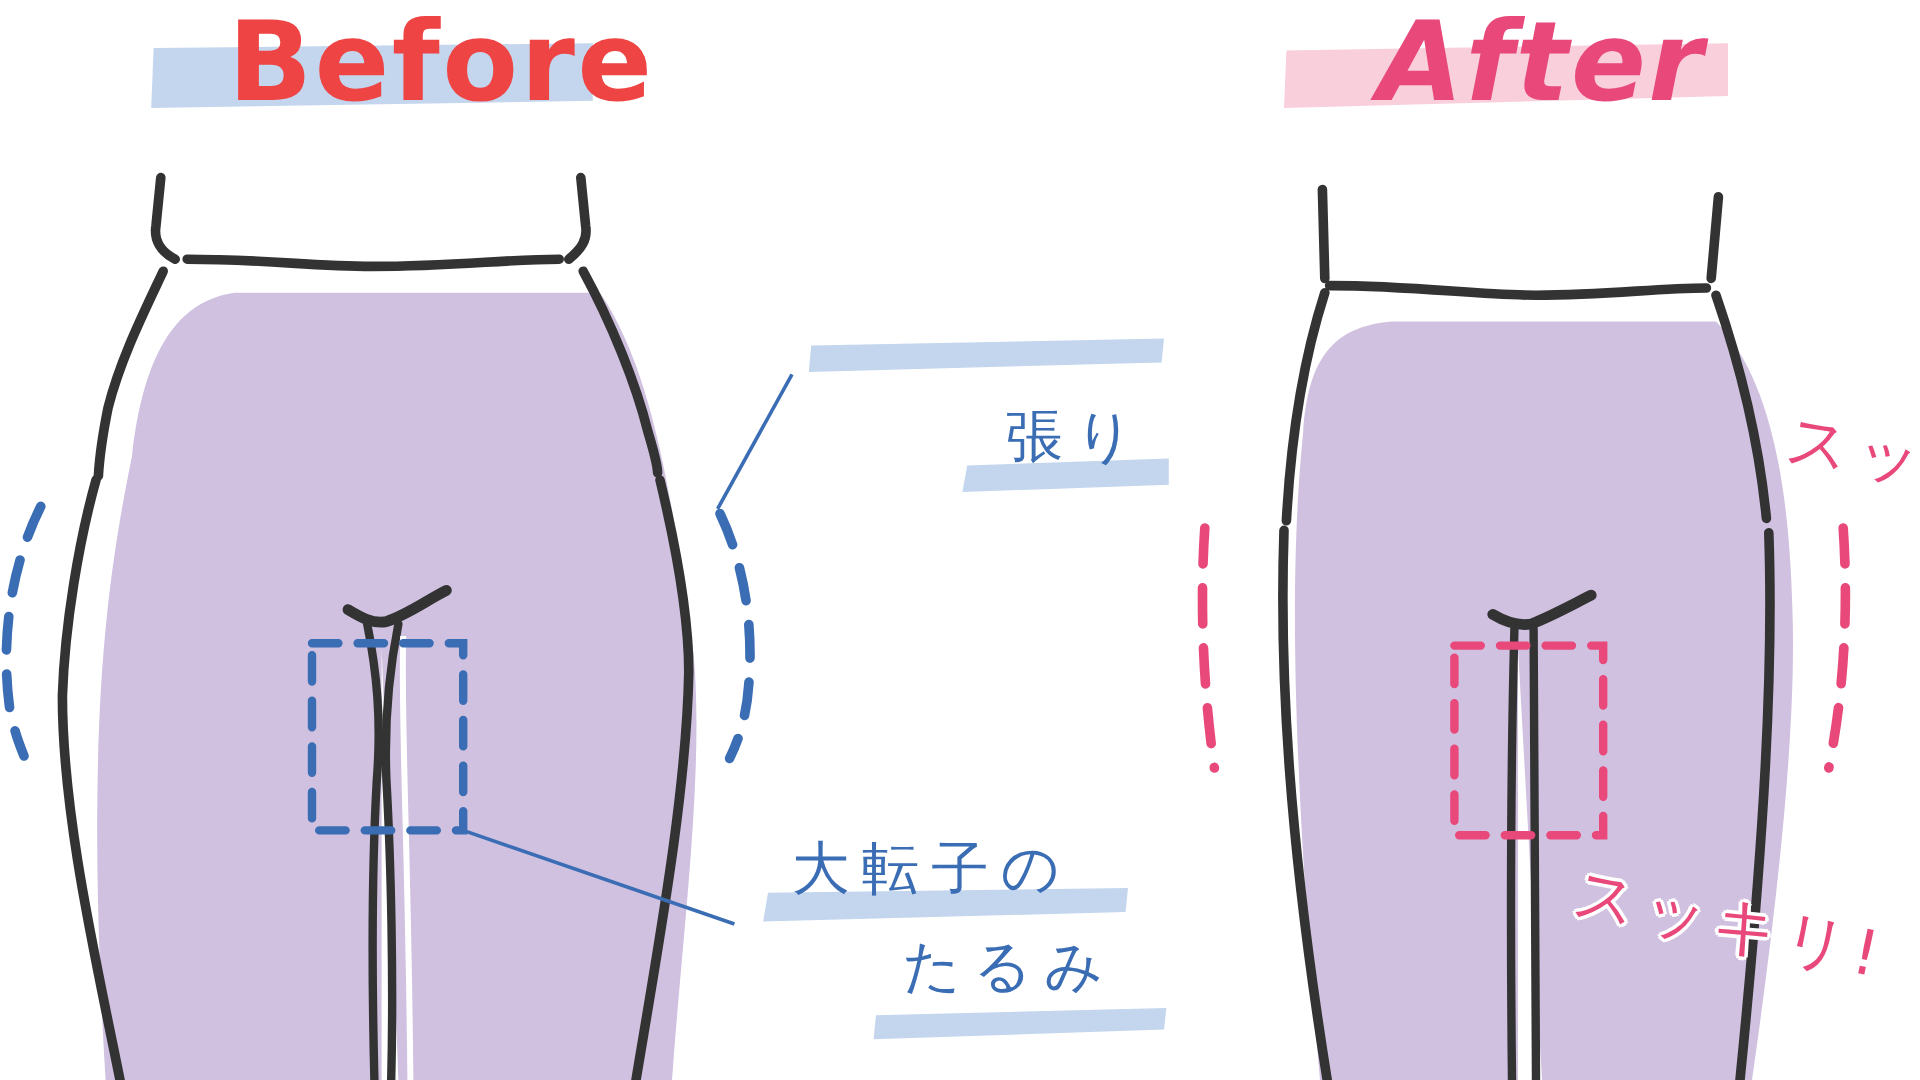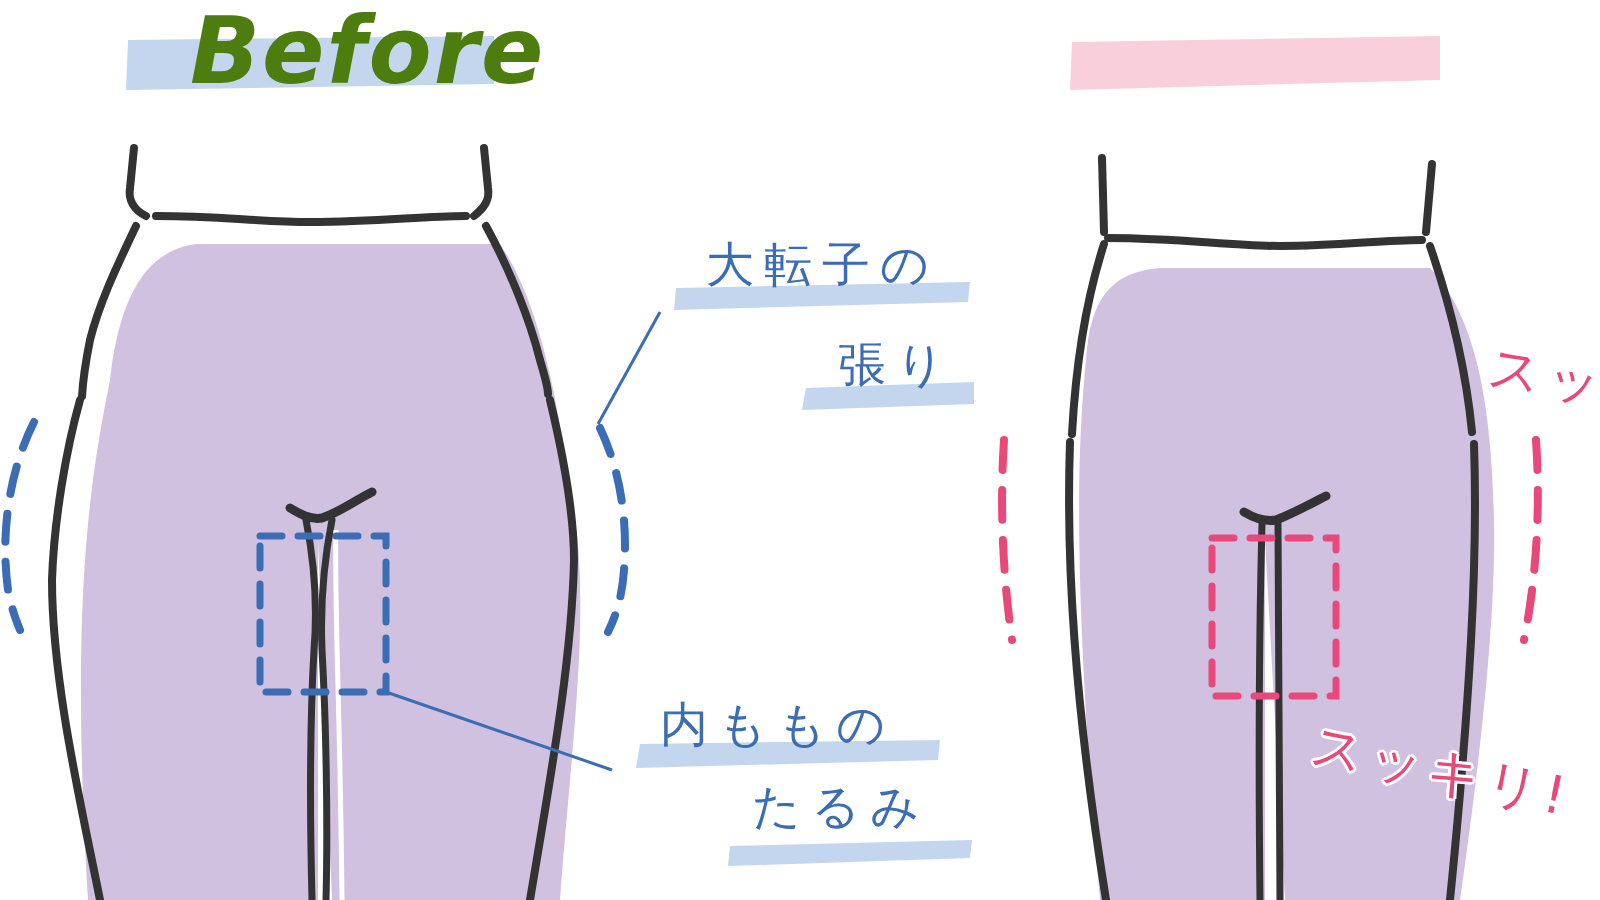--- a/index.html
+++ b/index.html
@@ -2,21 +2,21 @@
 <html><head>
 <meta charset="utf-8">
 <style>
   html, body { margin: 0; padding: 0; background: #ffffff; }
   body { width: 1600px; height: 900px; overflow: hidden; position: relative;
          font-family: "DejaVu Sans", sans-serif; }
   .stage { position: absolute; left: 0; top: 0; width: 1600px; height: 900px; }
   svg.art { position: absolute; left: 0; top: 0; }
   .title { position: absolute; font-family: "DejaVu Sans", sans-serif;
            font-size: 92px; font-weight: 600; letter-spacing: 2px; line-height: 1; }
-  .title-before { left: 190px; top: 6px; color: #4d7c0f; font-style: italic; }
+  .title-before { left: 190px; top: 6px; color: #ef4444; }
   .title-after  { left: 1148px; top: 6px; color: #e8487a; font-style: italic; }
   .label { position: absolute; font-family: "DejaVu Sans", sans-serif;
            font-size: 48px; color: #3a6db4; letter-spacing: 10px; line-height: 1;
            white-space: nowrap; }
   .lbl-1 { left: 706px; top: 240px; }
   .lbl-2 { left: 838px; top: 340px; text-align: right; }
   .lbl-3 { left: 660px; top: 700px; }
   .lbl-4 { left: 752px; top: 782px; }
   .sukkiri { position: absolute; font-family: "DejaVu Sans", sans-serif;
              color: #e8487a; font-size: 52px; line-height: 1; white-space: nowrap;
@@ -82,21 +82,21 @@
       <path d="M1262 524 C1260 600 1258 720 1260 900" fill="none" stroke="#333" stroke-width="7" stroke-linecap="round"></path>
       <path d="M1278 524 C1278 600 1280 720 1280 900" fill="none" stroke="#333" stroke-width="7" stroke-linecap="round"></path>
     </g>
 
     <path d="M1004 440 C1000 500 1002 570 1012 640" fill="none" stroke="#e8487a" stroke-width="8" stroke-linecap="round" stroke-dasharray="30 20"></path>
     <path d="M1536 440 C1540 500 1538 570 1524 640" fill="none" stroke="#e8487a" stroke-width="8" stroke-linecap="round" stroke-dasharray="30 20"></path>
     <rect x="1212" y="538" width="124" height="158" fill="none" stroke="#e8487a" stroke-width="7" stroke-linecap="round" stroke-dasharray="22 16"></rect>
   </svg>
 
   <div class="title title-before">Before</div>
+  <div class="title title-after">After</div>
 
-  <div class="label lbl-1">大転子の</div>
   <div class="label lbl-2">張り</div>
-  <div class="label lbl-3">内ももの</div>
+  <div class="label lbl-3">大転子の</div>
   <div class="label lbl-4">たるみ</div>
 
   <div class="sukkiri sukkiri-main">スッキリ!</div>
   <div class="sukkiri sukkiri-side">スッ</div>
 </div>
 
 </body></html>

